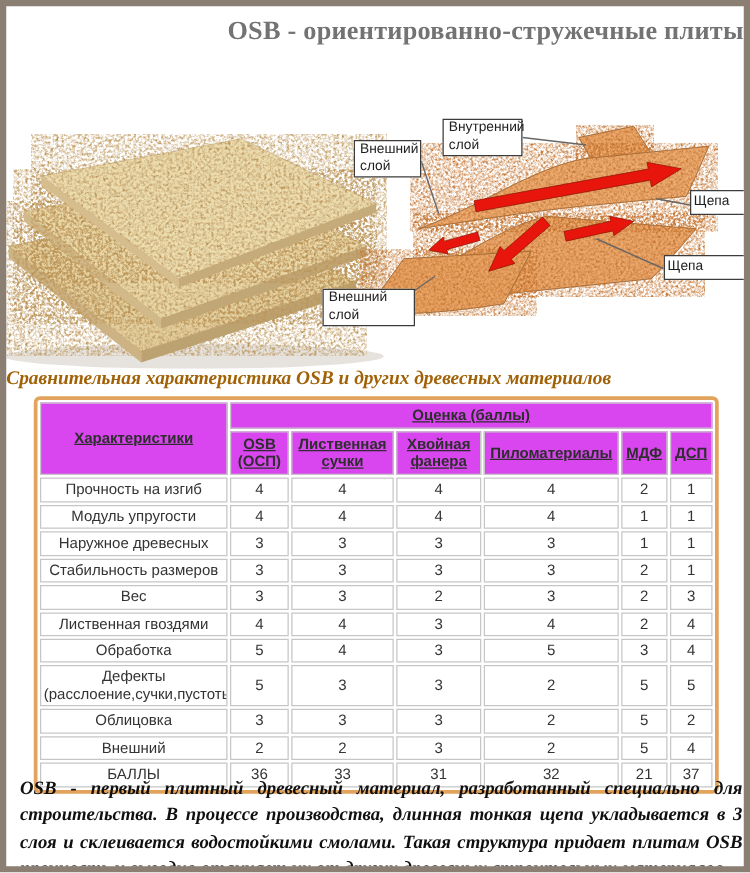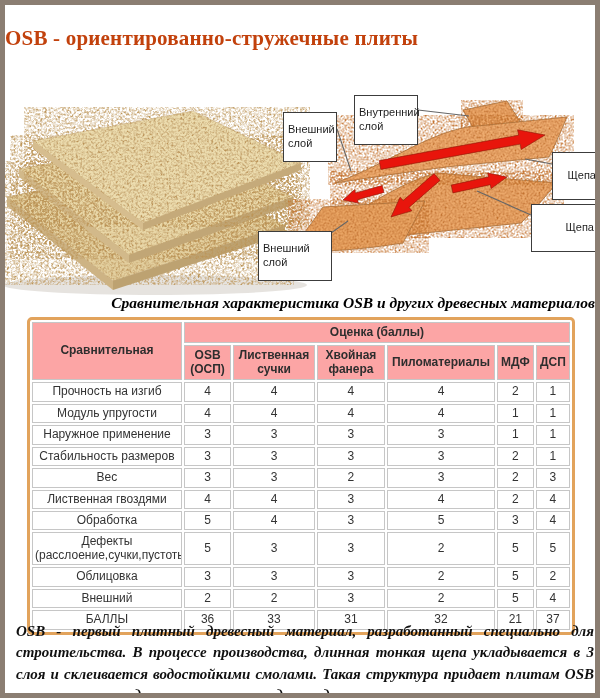--- a/index.html
+++ b/index.html
@@ -2,48 +2,48 @@
 <html><head>
 <meta charset="utf-8">
 <style>
   html,body { margin:0; padding:0; background:#fff; }
   .page {
     position:relative; width:600px; height:698px; box-sizing:border-box;
     border:5px solid #8b7e72; background:#fff; overflow:hidden;
     font-family:"Liberation Sans", sans-serif;
   }
   .title {
-    position:absolute; top:21px; left:0; width:100%; text-align:left;
-    font:bold 21px "Liberation Serif", serif; color:#c2410c; letter-spacing:0.2px;
+    position:absolute; top:7px; left:0; width:100%; text-align:right;
+    font:bold 21px "Liberation Serif", serif; color:#737373; letter-spacing:0.2px;
   }
   .illu { position:absolute; top:56px; left:0; width:600px; height:234px; }
   .illu svg { position:absolute; left:0; top:4px; }
   .callout {
     position:absolute; box-sizing:border-box; background:#fff;
-    border:1px solid #3c3c3c; color:#1e1e1e; padding:10px 4px;
+    border:1px solid #3c3c3c; color:#1e1e1e; padding:0 4px;
     font:11px "Liberation Sans", sans-serif; line-height:1.25; z-index:3;
   }
-  .callout.chips { text-align:right; padding:16px 2px; }
+  .callout.chips { text-align:left; padding:2px 2px; }
   .subtitle {
-    position:absolute; top:289px; left:0; width:100%; text-align:right;
-    font:bold italic 15.5px "Liberation Serif", serif; color:#000000;
+    position:absolute; top:289px; left:0; width:100%; text-align:left;
+    font:bold italic 15.5px "Liberation Serif", serif; color:#a16207;
   }
   .table-wrap {
     position:absolute; top:312px; left:22px; width:548px; box-sizing:border-box;
     border:3px solid #e2a35c; border-radius:5px; background:#fff; padding:0;
   }
   table.cmp {
     width:100%; table-layout:fixed; border-collapse:separate; border-spacing:2px;
     font:12px "Liberation Sans", sans-serif; color:#333;
   }
   table.cmp th, table.cmp td {
     border:1px solid #c6c6c6; text-align:center; vertical-align:middle;
     line-height:1.12; overflow:hidden;
   }
-  table.cmp th { background:#fca5a5; font-weight:bold; padding:3px 2px; color:#2e2e2e; }
+  table.cmp th { background:#d946ef; font-weight:bold; padding:3px 2px; color:#2e2e2e;text-decoration:underline; }
   table.cmp td { background:#fff; padding:2px 2px; }
   .footer {
     position:absolute; top:616px; left:11px; width:578px;
     font:bold italic 15px "Liberation Serif", serif; color:#101010;
     line-height:1.42; text-align:justify;
   }
 </style>
 </head>
 <body>
 
@@ -124,21 +124,21 @@
         <col style="width:28.5%">
           <col style="width:9%">
           <col style="width:15.5%">
         <col style="width:13%">
           <col style="width:20.5%">
           <col style="width:7%">
           <col style="width:6.5%">
       </colgroup>
       <thead>
         <tr>
-          <th rowspan="2">Сравнительная</th>
+          <th rowspan="2">Характеристики</th>
           <th colspan="6">Оценка (баллы)</th>
         </tr>
         <tr>
             <th>OSB (ОСП)</th>
             <th>Лиственная сучки</th>
             <th>Хвойная фанера</th>
             <th>Пиломатериалы</th>
             <th>МДФ</th>
             <th>ДСП</th>
           </tr>
@@ -156,21 +156,21 @@
           <tr>
             <td>Модуль упругости</td>
             <td>4</td>
             <td>4</td>
             <td>4</td>
             <td>4</td>
             <td>1</td>
             <td>1</td>
           </tr>
           <tr>
-            <td>Наружное применение</td>
+            <td>Наружное древесных</td>
             <td>3</td>
             <td>3</td>
             <td>3</td>
             <td>3</td>
             <td>1</td>
             <td>1</td>
           </tr>
           <tr>
             <td>Стабильность размеров</td>
             <td>3</td>

